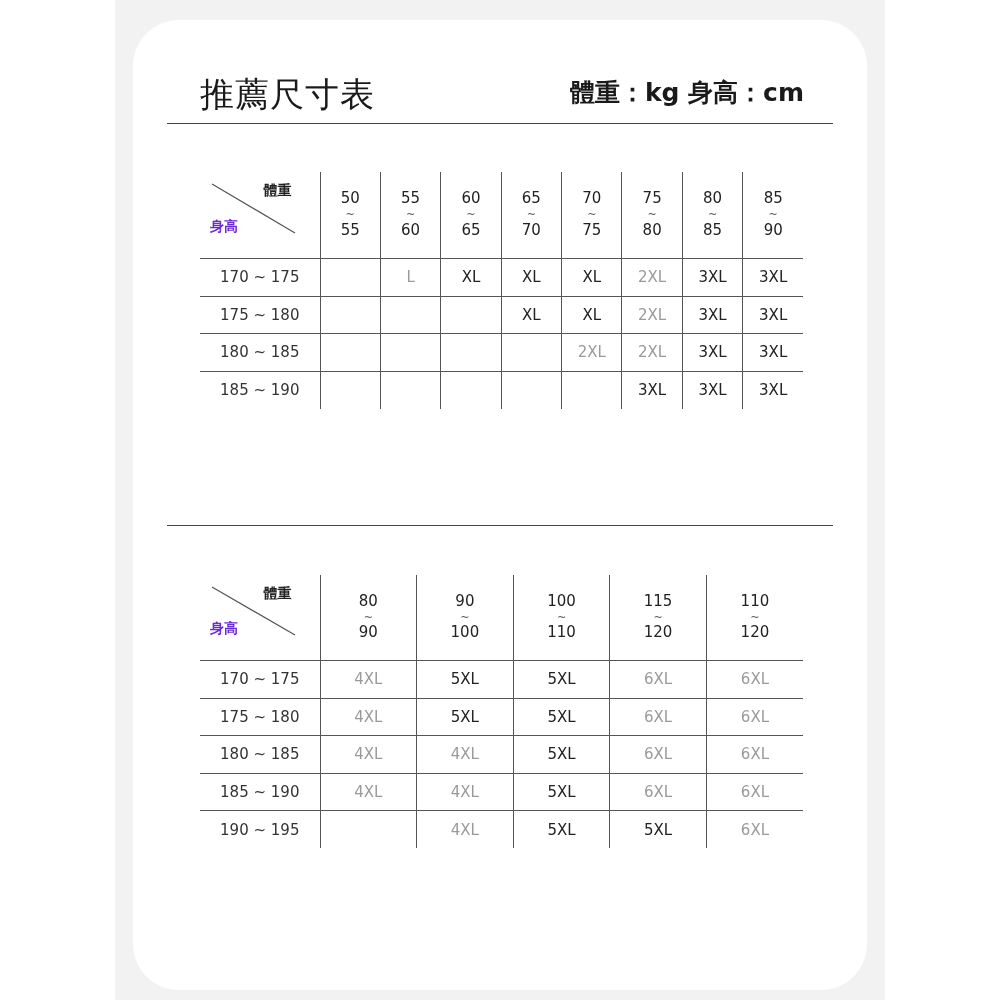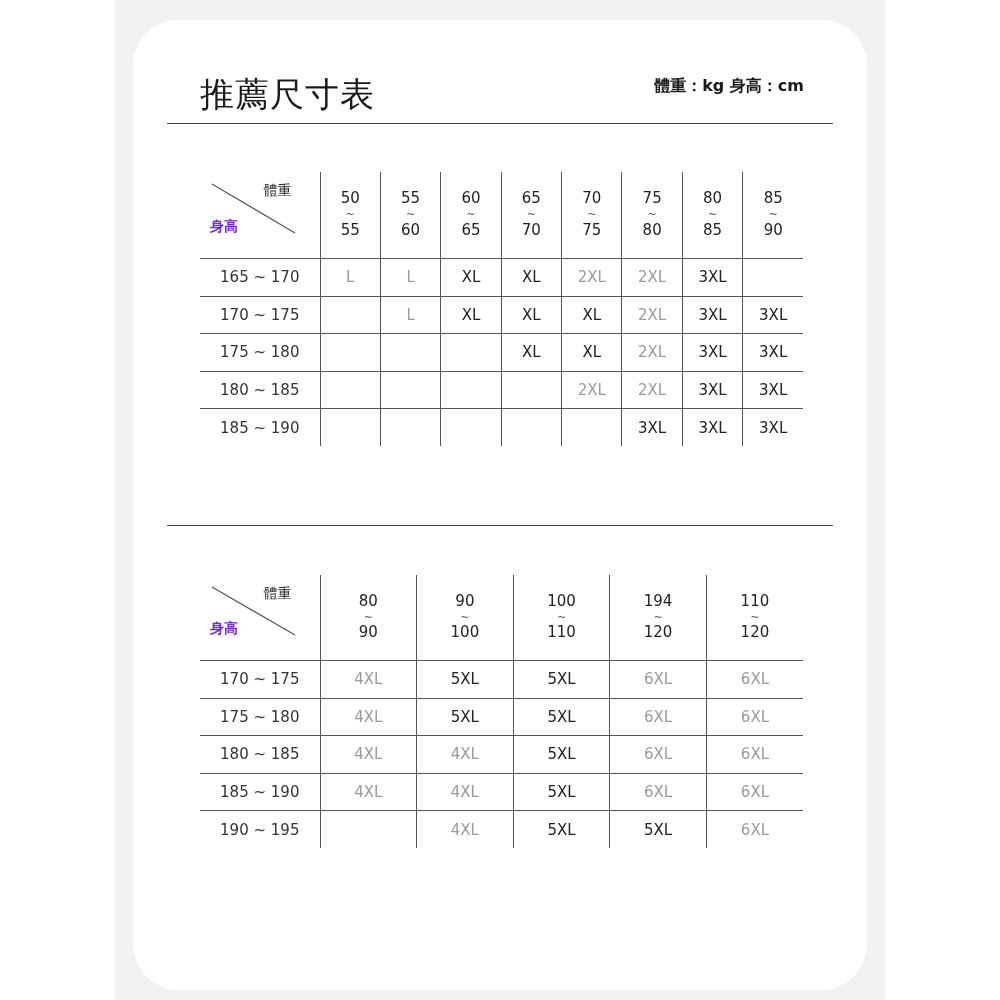--- a/index.html
+++ b/index.html
@@ -1,31 +1,31 @@
 <!DOCTYPE html>
 <html><head>
 <meta charset="utf-8">
 <style>
   html, body { margin:0; padding:0; }
   body { width:1000px; height:1000px; background:#ffffff; position:relative; overflow:hidden;
          font-family:"DejaVu Sans", "Liberation Sans", sans-serif; }
   .frame { position:absolute; left:115px; top:0; width:770px; height:1000px; background:#f2f2f2; }
   .card { position:absolute; left:133px; top:20px; width:734px; height:970px; background:#ffffff; border-radius:46px; }
   .title { position:absolute; left:200px; top:72px; font-size:34px; color:#1a1a1a; letter-spacing:1px; }
-  .units { position:absolute; right:196px; top:76px; font-size:16px; color:#1a1a1a; font-weight:bold; }
+  .units { position:absolute; right:196px; top:76px; font-size:25px; color:#1a1a1a; font-weight:bold; }
   .hr { position:absolute; left:167px; width:666px; height:0; border-top:1.5px solid #444; }
   table.sz { position:absolute; border-collapse:collapse; table-layout:fixed; }
   table.sz td { padding:0; text-align:center; vertical-align:middle; font-size:15px; color:#222;
                 border-bottom:1.3px solid #555; }
   table.sz td + td { border-left:1.3px solid #555; }
   table.sz tr:last-child td { border-bottom:none; }
   table.sz td.rowh { color:#333; border-left:none; }
   .corner { position:relative; height:100%; }
   .corner svg { position:absolute; left:0; top:0; }
-  .corner .w { position:absolute; right:28px; top:10px; font-size:14px; font-weight:normal; color:#222; }
+  .corner .w { position:absolute; right:28px; top:10px; font-size:14px; font-weight:bold; color:#222; }
   .corner .h { position:absolute; left:10px; bottom:22px; font-size:14px; font-weight:bold; color:#6d28d9; }
   .hd { line-height:1.05; font-size:15px; color:#333; }
   .hd .t { font-size:11px; color:#555; display:block; margin:2px 0; }
   .light { color:#9a9a9a !important; }
   .dark { color:#1a1a1a; }
 </style>
 </head>
 <body>
 
 <div class="frame"></div>
@@ -59,31 +59,20 @@
           </div>
         </td>
         <td class="hd"><span>50</span><span class="t">~</span><span>55</span></td>
         <td class="hd"><span>55</span><span class="t">~</span><span>60</span></td>
         <td class="hd"><span>60</span><span class="t">~</span><span>65</span></td>
         <td class="hd"><span>65</span><span class="t">~</span><span>70</span></td>
         <td class="hd"><span>70</span><span class="t">~</span><span>75</span></td>
         <td class="hd"><span>75</span><span class="t">~</span><span>80</span></td>
         <td class="hd"><span>80</span><span class="t">~</span><span>85</span></td>
         <td class="hd"><span>85</span><span class="t">~</span><span>90</span></td>
-      </tr>
-      <tr style="height:37.5px">
-        <td class="rowh">165 ~ 170</td>
-        <td class="light">L</td>
-        <td class="light">L</td>
-        <td class="dark">XL</td>
-        <td class="dark">XL</td>
-        <td class="light">2XL</td>
-        <td class="light">2XL</td>
-        <td class="dark">3XL</td>
-        <td class="dark"></td>
       </tr>
       <tr style="height:37.5px">
         <td class="rowh">170 ~ 175</td>
         <td class="dark"></td>
         <td class="light">L</td>
         <td class="dark">XL</td>
         <td class="dark">XL</td>
         <td class="dark">XL</td>
         <td class="light">2XL</td>
         <td class="dark">3XL</td>
@@ -143,21 +132,21 @@
             <svg width="120" height="85">
               <line x1="12" y1="12" x2="95" y2="60" stroke="#555" stroke-width="1.2"></line>
             </svg>
             <span class="w">體重</span>
             <span class="h">身高</span>
           </div>
         </td>
         <td class="hd"><span>80</span><span class="t">~</span><span>90</span></td>
         <td class="hd"><span>90</span><span class="t">~</span><span>100</span></td>
         <td class="hd"><span>100</span><span class="t">~</span><span>110</span></td>
-        <td class="hd"><span>194</span><span class="t">~</span><span>120</span></td>
+        <td class="hd"><span>115</span><span class="t">~</span><span>120</span></td>
         <td class="hd"><span>110</span><span class="t">~</span><span>120</span></td>
       </tr>
       <tr style="height:37.5px">
         <td class="rowh">170 ~ 175</td>
         <td class="light">4XL</td>
         <td class="dark">5XL</td>
         <td class="dark">5XL</td>
         <td class="light">6XL</td>
         <td class="light">6XL</td>
       </tr>

